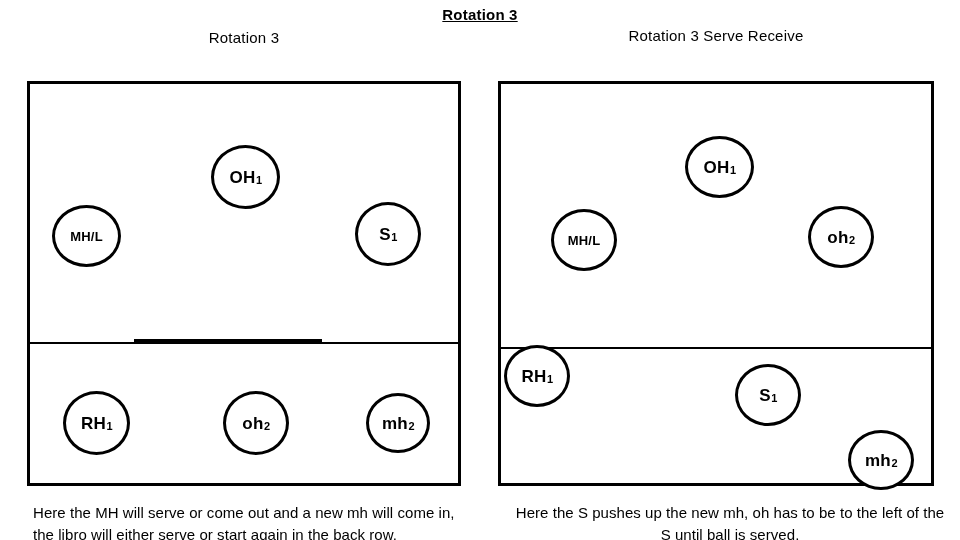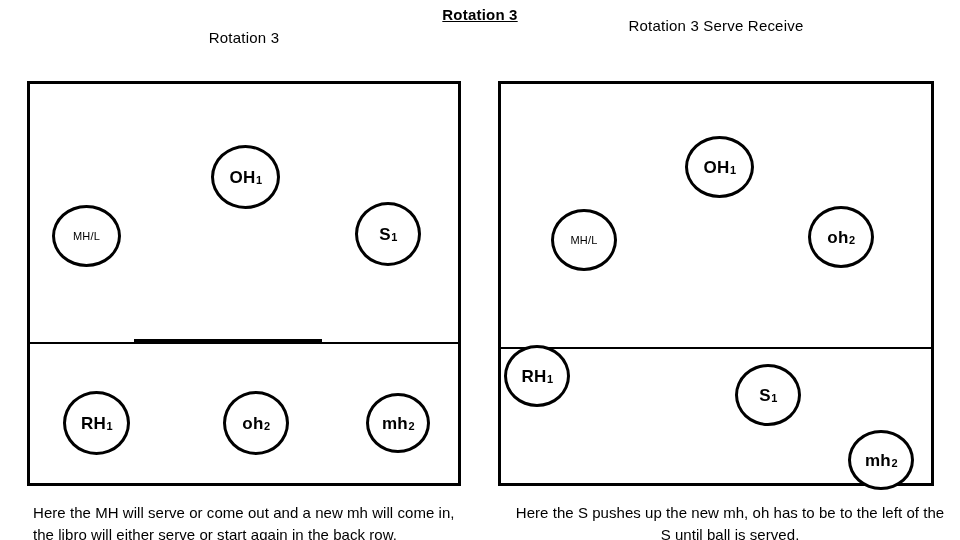--- a/index.html
+++ b/index.html
@@ -30,21 +30,21 @@
     letter-spacing: 0.2px;
   }
   .panel-subtitle {
     position: absolute;
     text-align: center;
     font-size: 15px;
     font-weight: normal;
     letter-spacing: 0.2px;
   }
   #subtitle-left  { left: 27px;  top: 29px; width: 434px; }
-  #subtitle-right { left: 498px; top: 17px; width: 436px; }
+  #subtitle-right { left: 498px; top: 27px; width: 436px; }
 
   
   .court {
     position: absolute;
     border: 3px solid #000000;
     background: #ffffff;
     box-sizing: border-box;
   }
   #court-left  { left: 27px;  top: 81px; width: 434px; height: 405px; }
   #court-right { left: 498px; top: 81px; width: 436px; height: 405px; }
@@ -87,22 +87,22 @@
   .player .sub {
     font-weight: bold;
     font-size: 11px;
     vertical-align: sub;
     position: relative;
     top: 3px;
     left: 0.5px;
   }
   
   .player.small .lbl {
-    font-weight: normal;
-    font-size: 11px;
+    font-weight: bold;
+    font-size: 13px;
   }
 
   
   #p-l-oh1  { left: 211px; top: 145px; width: 69px; height: 64px; }
   #p-l-mhl  { left: 52px;  top: 205px; width: 69px; height: 62px; }
   #p-l-s1   { left: 355px; top: 202px; width: 66px; height: 64px; }
   #p-l-rh1  { left: 63px;  top: 391px; width: 67px; height: 64px; }
   #p-l-oh2  { left: 223px; top: 391px; width: 66px; height: 64px; }
   #p-l-mh2  { left: 366px; top: 393px; width: 64px; height: 60px; }
 

